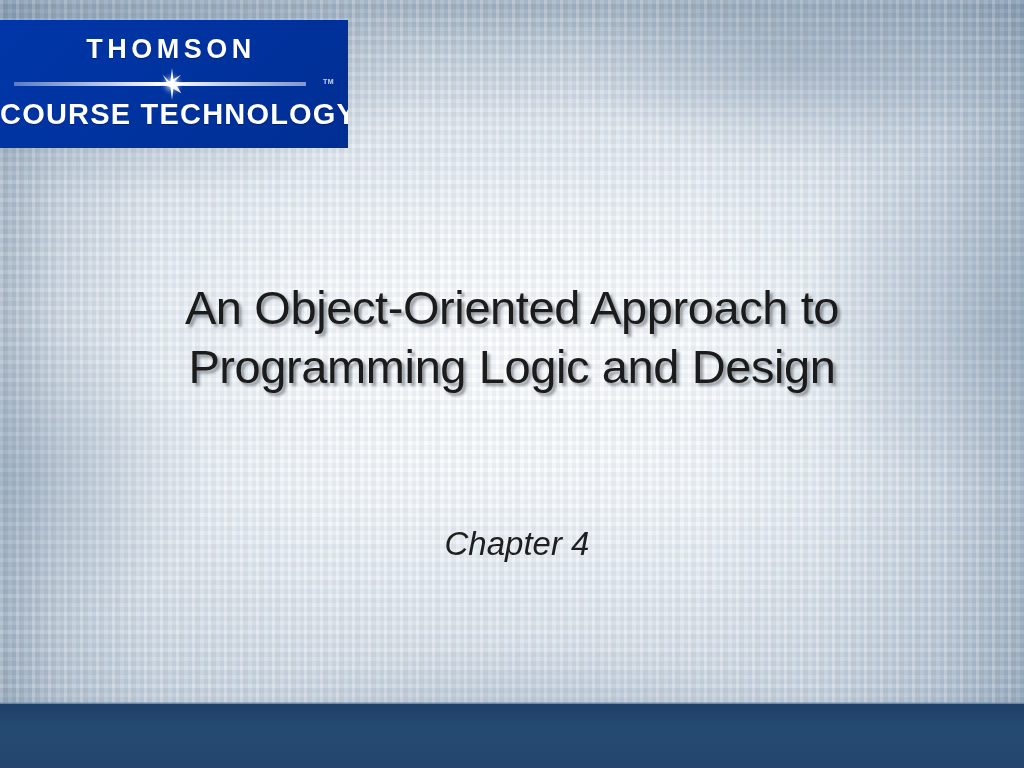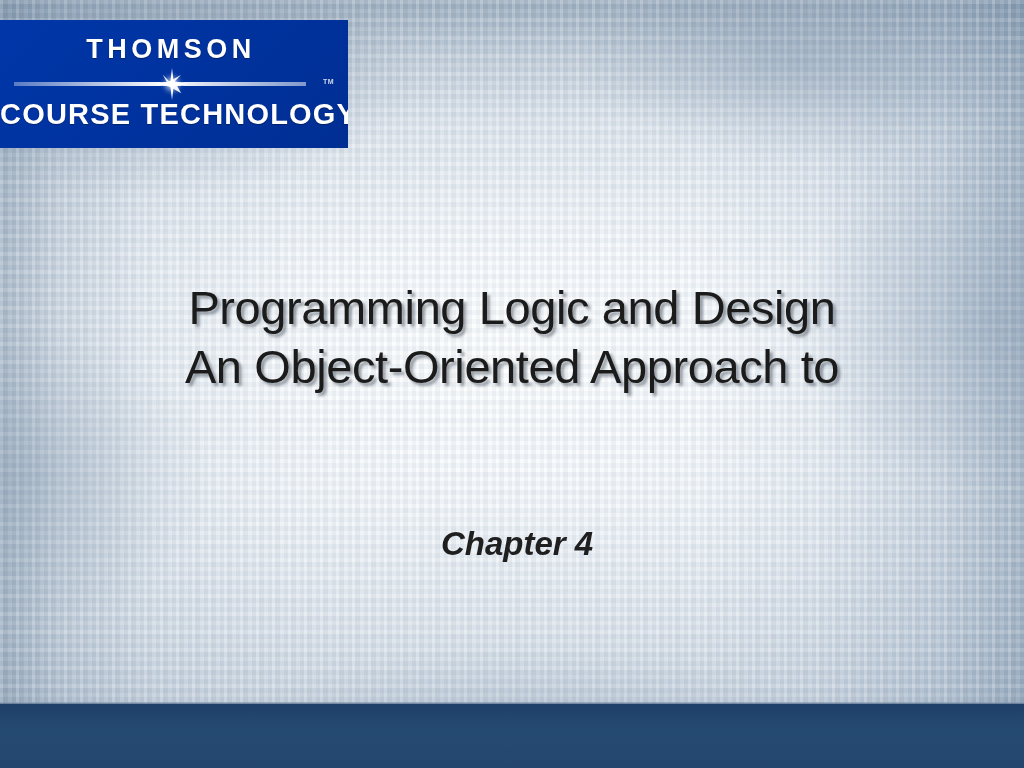--- a/index.html
+++ b/index.html
@@ -208,21 +208,21 @@
     position: absolute;
     left: 62px;
     width: 910px;
     top: 518px;
     text-align: center;
   }
   .subtitle-line {
     font-family: "Liberation Sans", sans-serif;
     font-style: italic;
     font-size: 33px;
-    font-weight: bold;
+    font-weight: normal;
     line-height: 51px;
     color: #1f1f1f;
     letter-spacing: 0px;
     white-space: nowrap;
   }
 </style>
 </head>
 <body>
 
 <div id="slide">
@@ -255,22 +255,22 @@
         </svg>
       </span>
 
       <span class="logo-tm">TM</span>
     </div>
 
     <div class="logo-course">COURSE TECHNOLOGY</div>
   </div>
 
   <div class="title-block">
+    <div class="title-line">An Object-Oriented Approach to</div>
     <div class="title-line">Programming Logic and Design</div>
-    <div class="title-line">An Object-Oriented Approach to</div>
   </div>
 
   <div class="subtitle-block">
     <div class="subtitle-line">Chapter 4</div>
   </div>
 
   <div class="bottom-band-edge"></div>
   <div class="bottom-band"></div>
 
 </div>

